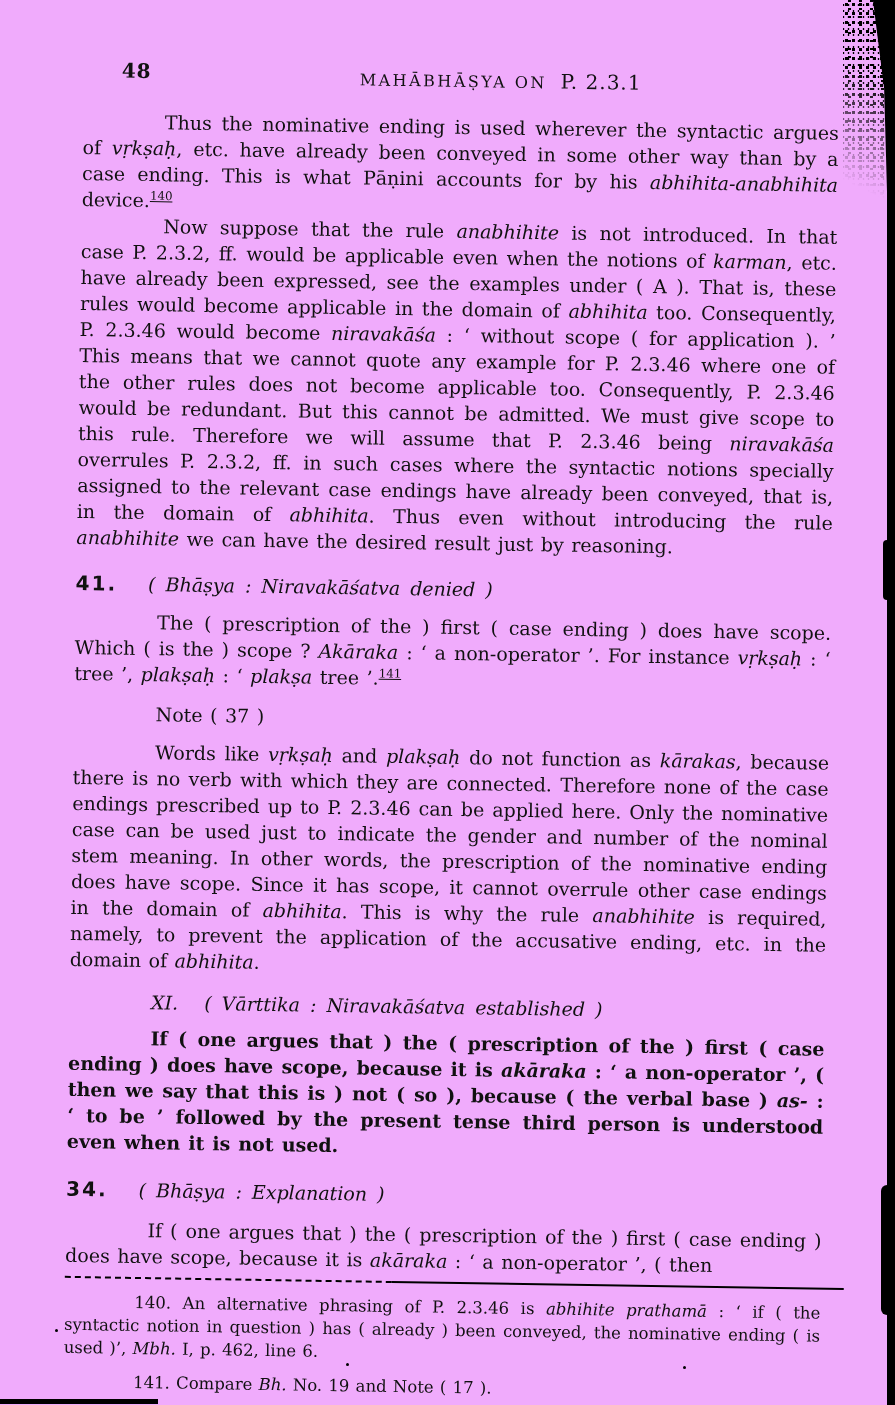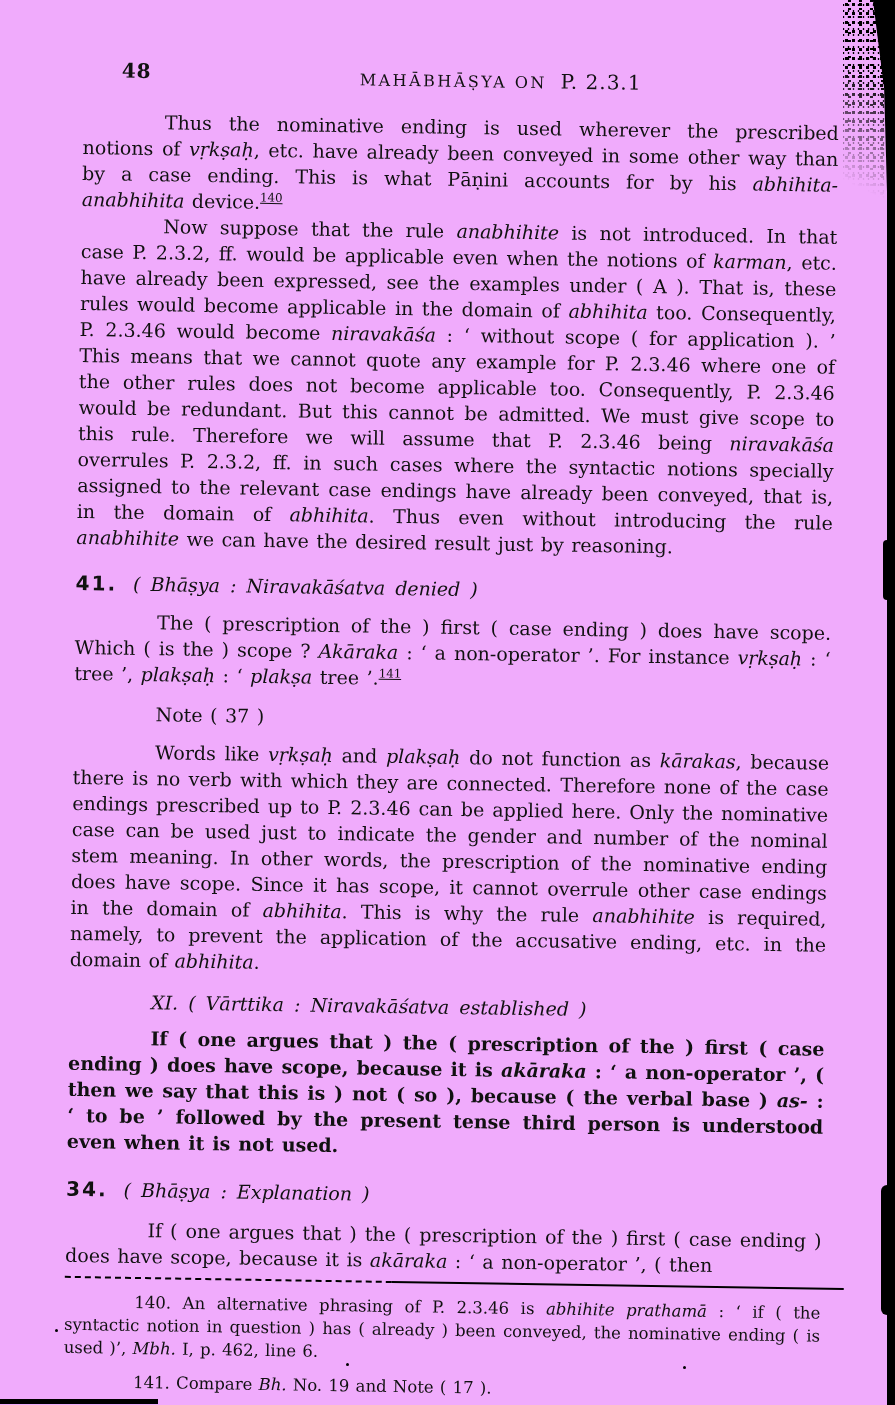--- a/index.html
+++ b/index.html
@@ -32,27 +32,27 @@
   .bp {
     margin:0; font-size:19px; line-height:26px;
     text-align:justify; word-spacing:1.5px;
   }
   .ind { text-indent:82px; }
   .first-para { margin-top:18px; }
   
   .sec { margin:20px 0 12px; font-size:19px; line-height:26px; }
   .sec-num {
     font-family:"DejaVu Sans","Liberation Sans",sans-serif;
-    font-weight:bold; font-size:20px; letter-spacing:2px; margin-right:10px;
+    font-weight:bold; font-size:20px; letter-spacing:2px; margin-right:25px;
   }
   .sec-title { font-style:italic; word-spacing:4px; }
   .sec42 { margin-top:22px; margin-bottom:14px; }
   .note-label { margin:14px 0 12px; }
   .xi-head { margin:16px 0 10px; font-style:italic; word-spacing:4px; }
-  .xi-num { }
+  .xi-num { margin-right:16px; }
   
   .rs-i { font-style:italic; }
   .rs-b { font-weight:bold; }
   .rs-sup { font-size:0.62em; vertical-align:super; line-height:0;text-decoration:underline; }
   
   .sep { margin-top:8px; display:flex; width:103%; }
   .sep .d { width:42%; border-top:2.5px dashed #000; }
   .sep .s { flex:1; border-top:2.5px solid #000; }
   
   .footnotes { margin-top:12px; font-size:16.5px; line-height:23px; }
@@ -87,21 +87,21 @@
   <div class="content">
 
     <div class="hdr">
       <span class="pagenum">48</span>
       <div class="runhead">
         <span>MAHĀBHĀṢYA ON</span>
         <span class="rule-ref">P. 2.3.1</span>
       </div>
     </div>
 
-    <p class="bp ind first-para"><span>Thus the nominative ending is used wherever the prescribed notions of </span><span class="rs-i">vṛkṣaḥ</span><span>, etc. have already been conveyed in some other way than by a case ending. This is what Pāṇini accounts for by his </span><span class="rs-i">abhihita-anabhihita</span><span> device.</span><span class="rs-sup">140</span></p>
+    <p class="bp ind first-para"><span>Thus the nominative ending is used wherever the syntactic argues of </span><span class="rs-i">vṛkṣaḥ</span><span>, etc. have already been conveyed in some other way than by a case ending. This is what Pāṇini accounts for by his </span><span class="rs-i">abhihita-anabhihita</span><span> device.</span><span class="rs-sup">140</span></p>
     <p class="bp ind"><span>Now suppose that the rule </span><span class="rs-i">anabhihite</span><span> is not introduced. In that case P. 2.3.2, ff. would be applicable even when the notions of </span><span class="rs-i">karman</span><span>, etc. have already been expressed, see the examples under ( A ). That is, these rules would become applicable in the domain of </span><span class="rs-i">abhihita</span><span> too. Consequently, P. 2.3.46 would become </span><span class="rs-i">niravakāśa</span><span> : ‘ without scope ( for application ). ’ This means that we cannot quote any example for P. 2.3.46 where one of the other rules does not become applicable too. Consequently, P. 2.3.46 would be redundant. But this cannot be admitted. We must give scope to this rule. Therefore we will assume that P. 2.3.46 being </span><span class="rs-i">niravakāśa</span><span> overrules P. 2.3.2, ff. in such cases where the syntactic notions specially assigned to the relevant case endings have already been conveyed, that is, in the domain of </span><span class="rs-i">abhihita</span><span>. Thus even without introducing the rule </span><span class="rs-i">anabhihite</span><span> we can have the desired result just by reasoning.</span></p>
 
     <div class="sec">
       <span class="sec-num">41.</span>
       <span class="sec-title"><span class="rs-i">( Bhāṣya : Niravakāśatva denied )</span></span>
     </div>
     <p class="bp ind"><span>The ( prescription of the ) first ( case ending ) does have scope. Which ( is the ) scope ? </span><span class="rs-i">Akāraka</span><span> : ‘ a non-operator ’. For instance </span><span class="rs-i">vṛkṣaḥ</span><span> : ‘ tree ’, </span><span class="rs-i">plakṣaḥ</span><span> : ‘ </span><span class="rs-i">plakṣa</span><span> tree ’.</span><span class="rs-sup">141</span></p>
 
     <p class="bp ind note-label">Note ( 37 )</p>
     <p class="bp ind"><span>Words like </span><span class="rs-i">vṛkṣaḥ</span><span> and </span><span class="rs-i">plakṣaḥ</span><span> do not function as </span><span class="rs-i">kārakas</span><span>, because there is no verb with which they are connected. Therefore none of the case endings prescribed up to P. 2.3.46 can be applied here. Only the nominative case can be used just to indicate the gender and number of the nominal stem meaning. In other words, the prescription of the nominative ending does have scope. Since it has scope, it cannot overrule other case endings in the domain of </span><span class="rs-i">abhihita</span><span>. This is why the rule </span><span class="rs-i">anabhihite</span><span> is required, namely, to prevent the application of the accusative ending, etc. in the domain of </span><span class="rs-i">abhihita</span><span>.</span></p>

